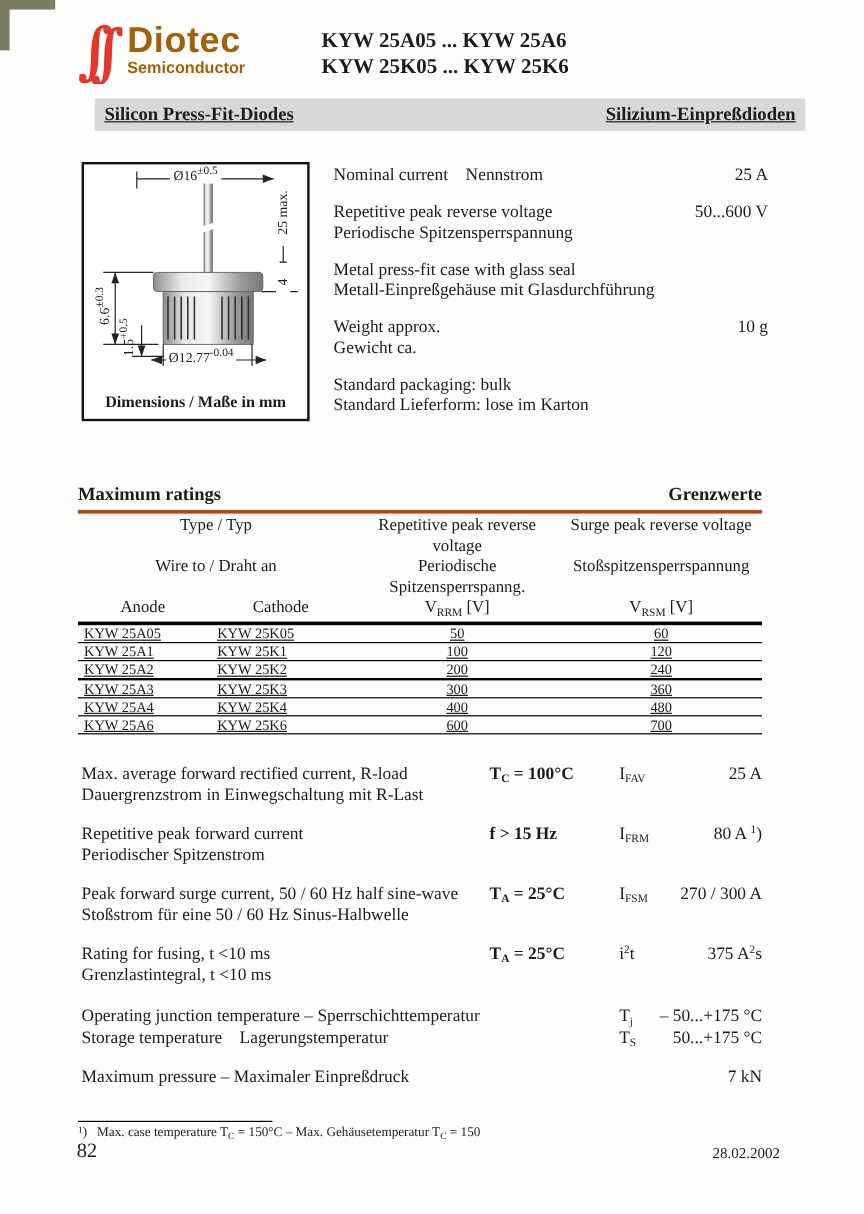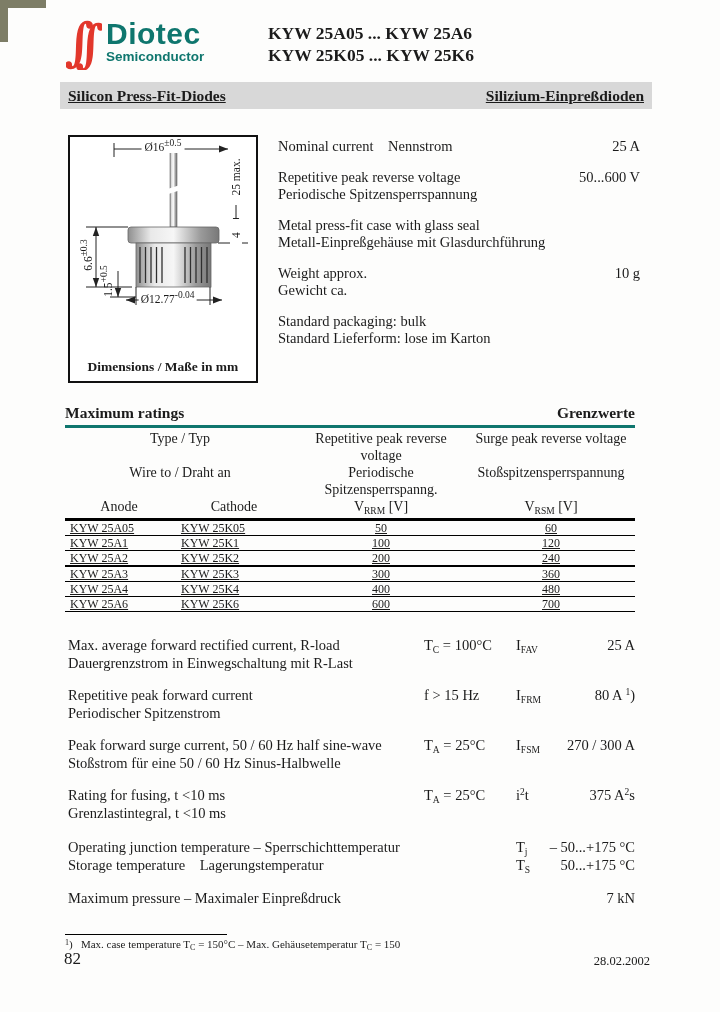--- a/index.html
+++ b/index.html
@@ -9,32 +9,32 @@
   sub{font-size:9.5px;vertical-align:-3px;line-height:0;}
   sup{font-size:9.5px;vertical-align:5px;line-height:0;}
 
   .corner{position:absolute;left:0;top:0;width:46px;height:42px;
           border-left:8px solid #707056;border-top:8px solid #707056;
           box-sizing:border-box;opacity:.9;}
 
   
   .logo{position:absolute;left:66px;top:18px;display:flex;}
   .logo svg{display:block;}
-  .brandtxt{margin-left:4px;font-family:"Liberation Sans","DejaVu Sans",sans-serif;color:#0f766e;}
+  .brandtxt{margin-left:4px;font-family:"Liberation Sans","DejaVu Sans",sans-serif;color:#a16207;}
   .brandname{font-size:30px;font-weight:bold;line-height:32px;letter-spacing:.5px;}
   .brandsub{font-size:13.5px;font-weight:bold;line-height:14px;}
   .titles{position:absolute;left:268px;top:22px;font-weight:bold;font-size:17.5px;line-height:22px;}
 
-  .banner{position:absolute;left:60px;top:82px;width:592px;height:27px;background:#d8d8d8;
+  .banner{position:absolute;left:79px;top:82px;width:592px;height:27px;background:#d8d8d8;
           display:flex;justify-content:space-between;align-items:center;
           padding:0 8px;box-sizing:border-box;}
   .banner span{font-weight:bold;font-size:15.5px;text-decoration:underline;}
 
   
-  .diagram{position:absolute;left:68px;top:135px;width:190px;height:248px;
+  .diagram{position:absolute;left:68px;top:135px;width:190px;height:216px;
            border:2px solid #111;box-sizing:border-box;background:#fff;}
   .diagram svg{position:absolute;left:0;top:0;}
   .dim{position:absolute;font-size:11.5px;line-height:12px;background:#fff;white-space:nowrap;}
   .dim.rot{background:none;text-align:center;transform:rotate(-90deg);}
   #dim-top{left:50%;top:4px;transform:translateX(-50%);padding:0 3px;}
   #dim-lead{left:138px;top:34px;width:56px;background:#fff;}
   #dim-flange{left:150px;top:92px;width:32px;background:#fff;}
   #dim-body{left:-6px;top:112px;width:48px;}
   #dim-rim{left:16px;top:138px;width:44px;}
   #dim-bottom{left:50%;top:156px;transform:translateX(-42%);padding:0 2px;}
@@ -42,38 +42,38 @@
 
   
   .features{position:absolute;left:278px;top:138px;width:362px;font-size:14.5px;line-height:17.5px;}
   .feature{position:relative;margin-bottom:13px;}
   .feature .val{position:absolute;right:0;top:0;}
   .feature.inline .de{position:absolute;left:110px;top:0;}
 
   
   .ratings-head{position:absolute;left:65px;top:404px;width:570px;display:flex;
                 justify-content:space-between;font-weight:bold;font-size:15.5px;}
-  .rtable{position:absolute;left:65px;top:425px;width:570px;border-top:3px solid #0f766e;}
+  .rtable{position:absolute;left:65px;top:425px;width:570px;border-top:3px solid #c2410c;}
   .rt-h{display:grid;grid-template-columns:108px 122px 172px 168px;
         font-size:14px;line-height:17px;padding:2px 0 3px;border-bottom:3px solid #000;}
   .rt-h div{text-align:center;}
   .span2{grid-column:1 / span 2;}
   .rt-body .trow{display:grid;grid-template-columns:108px 122px 172px 168px;
         height:14px;align-items:center;font-size:12px;border-top:1px solid #000;text-decoration:underline;}
   .rt-body .trow:first-child{border-top:none;}
   .rt-body .trow.thick{border-top:2.5px solid #000;}
   .rt-body{border-bottom:1.5px solid #000;}
   .td0{padding-left:5px;}
   .td1{padding-left:8px;}
   .td2,.td3{text-align:center;}
 
   
   .specs{position:absolute;left:68px;top:637px;width:567px;}
   .specrow{position:relative;margin-bottom:15px;font-size:14.5px;line-height:17.5px;}
-  .specrow .cond{position:absolute;left:356px;top:0;}
+  .specrow .cond{position:absolute;left:340px;top:0;font-weight:bold;}
   .specrow .sym{position:absolute;left:448px;top:0;text-align:center;}
   .specrow .val{position:absolute;right:0;top:0;}
   .temps{position:absolute;left:68px;top:838px;width:567px;font-size:14.5px;line-height:18px;}
   .temprow{position:relative;height:18px;}
   .temprow .sym{position:absolute;left:448px;top:0;}
   .temprow .val{position:absolute;right:0;top:0;}
   .pressure{position:absolute;left:68px;top:890px;width:567px;font-size:14.5px;}
   .pressure .val{position:absolute;right:0;top:0;}
 
   

